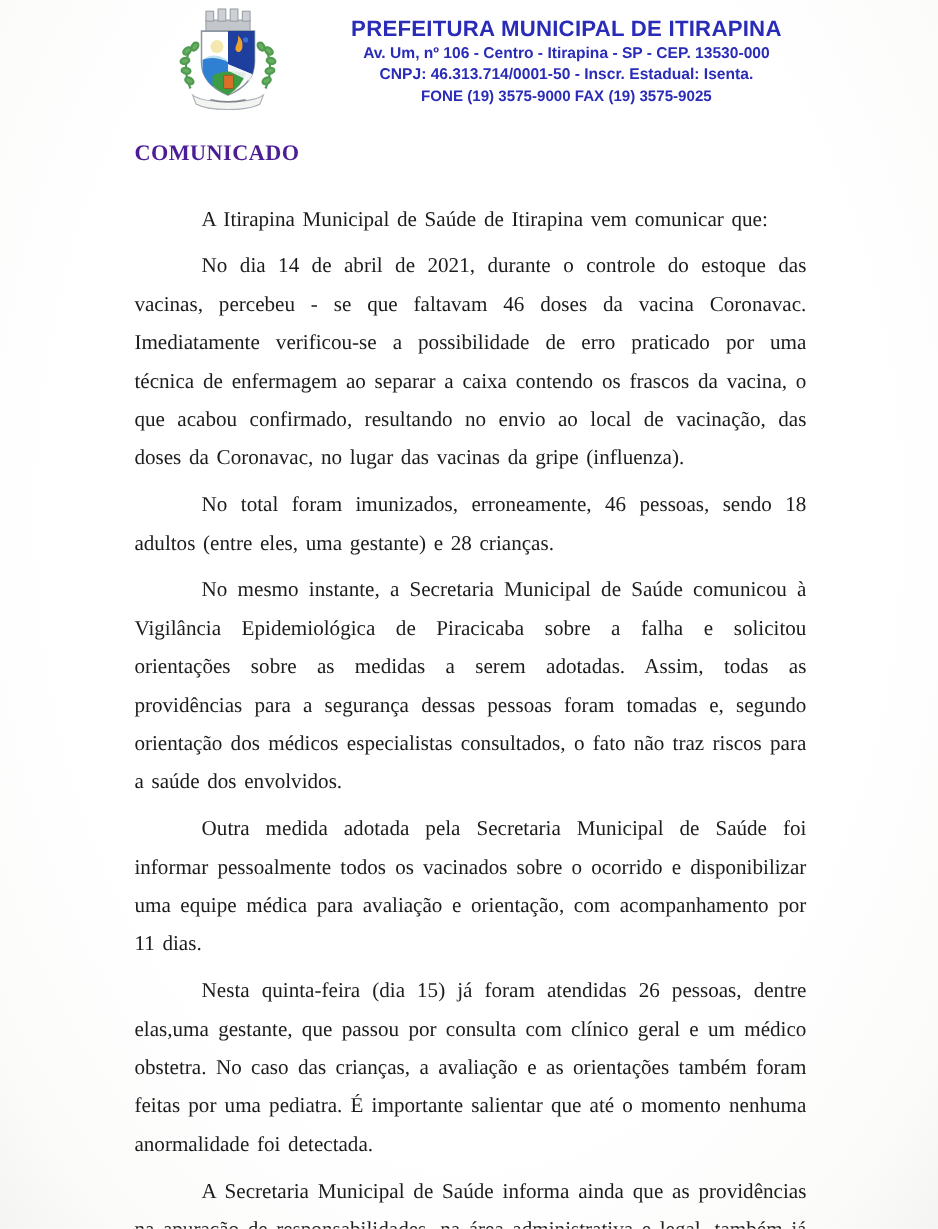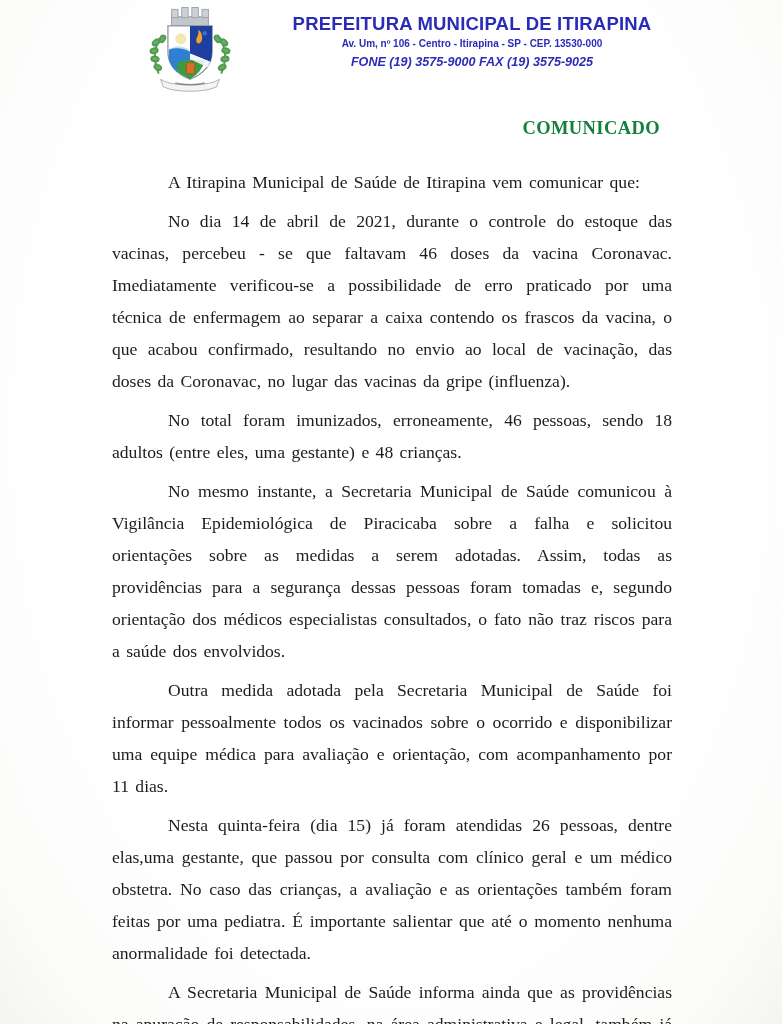--- a/index.html
+++ b/index.html
@@ -40,40 +40,39 @@
     color:var(--header-blue);
     font-weight:bold;
   }
   .org-name{
     font-size:18.5px;
     line-height:22px;
     letter-spacing:0.2px;
     white-space:nowrap;
   }
   .org-line{
-    font-size:10px;
+    font-size:13px;
     line-height:18px;
     white-space:nowrap;
   }
   .org-phone{
     font-size:12.6px;
     line-height:18px;
     white-space:nowrap;
-    font-style:italic;
   }
 
   
   .doc-title{
     position:absolute;
     top:118px;left:112px;width:548px;
-    text-align:right;
+    text-align:left;
     font-weight:bold;
     font-size:18.5px;
     letter-spacing:0.4px;
-    color:#15803d;
+    color:#4c1d95;
   }
   .doc-body{
     position:absolute;
     top:166px;left:112px;width:560px;
   }
   .doc-body p{
     font-size:17.6px;
     line-height:32px;
     text-align:justify;
     text-indent:56px;
@@ -138,33 +137,34 @@
         <g>
           <path d="M18,84 q8,6 32,6 q24,0 32,-6 l-3,8 q-9,5 -29,5 q-20,0 -29,-5 z" fill="#f4f4f2" stroke="#a7adb4" stroke-width="1"></path>
           <path d="M34,88 q16,4 32,0" fill="none" stroke="#5a5f66" stroke-width="1.6" opacity="0.6"></path>
         </g>
       </svg>
     </div>
 
     <div class="letterhead-text">
       <div class="org-name">PREFEITURA MUNICIPAL DE ITIRAPINA</div>
       <div class="org-line">Av. Um, nº 106 - Centro - Itirapina - SP - CEP. 13530-000</div>
+      <div class="org-line">CNPJ: 46.313.714/0001-50 - Inscr. Estadual: Isenta.</div>
       <div class="org-phone">FONE (19) 3575-9000 FAX (19) 3575-9025</div>
     </div>
   </div>
 
   <div class="doc-title">COMUNICADO</div>
 
   <div class="doc-body">
 
       <p>A Itirapina Municipal de Saúde de Itirapina vem comunicar que:</p>
 
       <p>No dia 14 de abril de 2021, durante o controle do estoque das vacinas, percebeu - se que faltavam 46 doses da vacina Coronavac. Imediatamente verificou-se a possibilidade de erro praticado por uma técnica de enfermagem ao separar a caixa contendo os frascos da vacina, o que acabou confirmado, resultando no envio ao local de vacinação, das doses da Coronavac, no lugar das vacinas da gripe (influenza).</p>
 
-      <p>No total foram imunizados, erroneamente, 46 pessoas, sendo 18 adultos (entre eles, uma gestante) e 48 crianças.</p>
+      <p>No total foram imunizados, erroneamente, 46 pessoas, sendo 18 adultos (entre eles, uma gestante) e 28 crianças.</p>
 
       <p>No mesmo instante, a Secretaria Municipal de Saúde comunicou à Vigilância Epidemiológica de Piracicaba sobre a falha e solicitou orientações sobre as medidas a serem adotadas. Assim, todas as providências para a segurança dessas pessoas foram tomadas e, segundo orientação dos médicos especialistas consultados, o fato não traz riscos para a saúde dos envolvidos.</p>
 
       <p>Outra medida adotada pela Secretaria Municipal de Saúde foi informar pessoalmente todos os vacinados sobre o ocorrido e disponibilizar uma equipe médica para avaliação e orientação, com acompanhamento por 11 dias.</p>
 
       <p>Nesta quinta-feira (dia 15) já foram atendidas 26 pessoas, dentre elas,uma gestante, que passou por consulta com clínico geral e um médico obstetra. No caso das crianças, a avaliação e as orientações também foram feitas por uma pediatra. É importante salientar que até o momento nenhuma anormalidade foi detectada.</p>
 
       <p>A Secretaria Municipal de Saúde informa ainda que as providências na apuração de responsabilidades, na área administrativa e legal, também já estão sendo tomadas.</p>
     </div>
 

